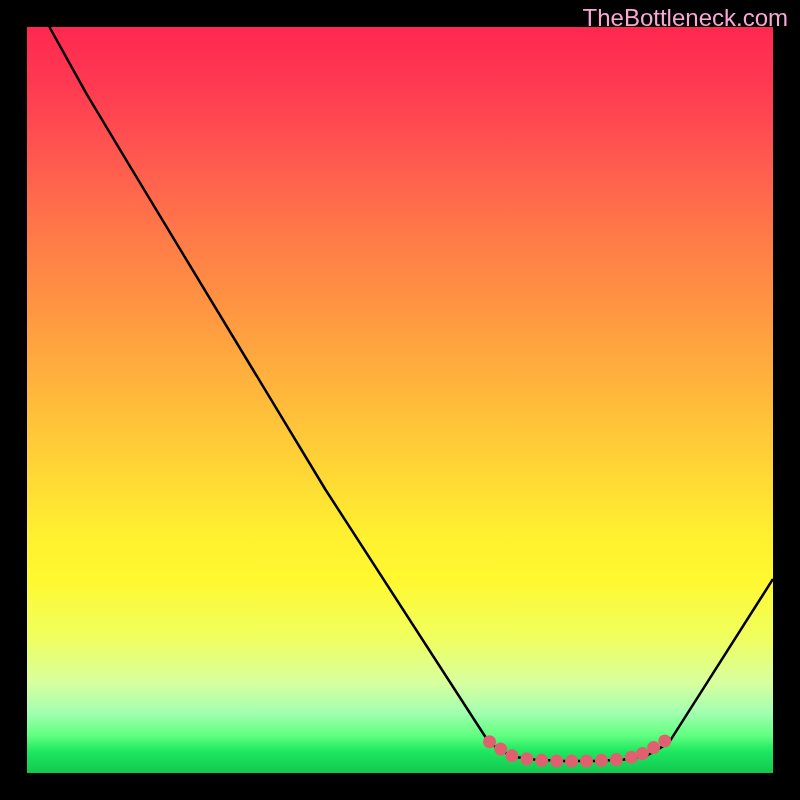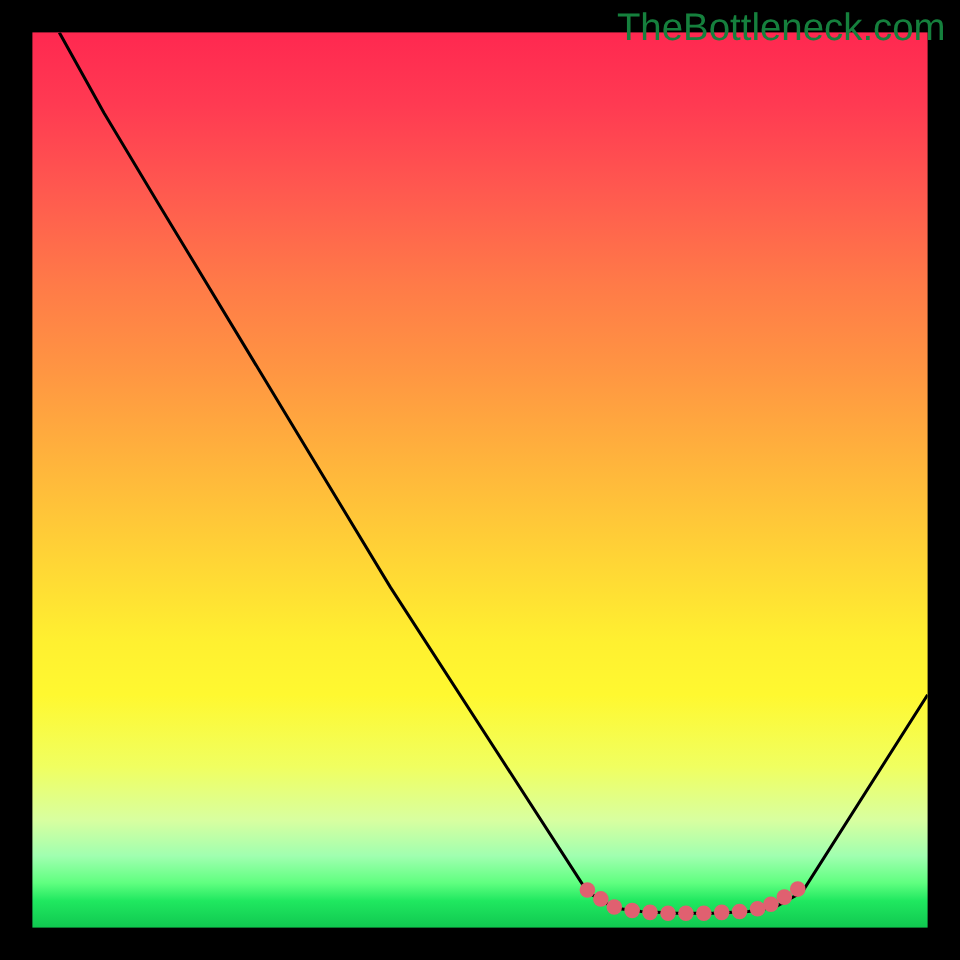--- a/index.html
+++ b/index.html
@@ -7,22 +7,22 @@
     width: 800px;
     height: 800px;
     background: #000;
     position: relative;
     font-family: Arial, sans-serif;
   }
   .watermark {
     position: absolute;
     top: 4px;
     right: 12px;
-    color: #15803d;
-    font-size: 32px;
+    color: #f9a8d4;
+    font-size: 24px;
     font-weight: 500;
     z-index: 10;
   }
   .plot-area {
     position: absolute;
     left: 27px;
     top: 27px;
     width: 746px;
     height: 746px;
   }

